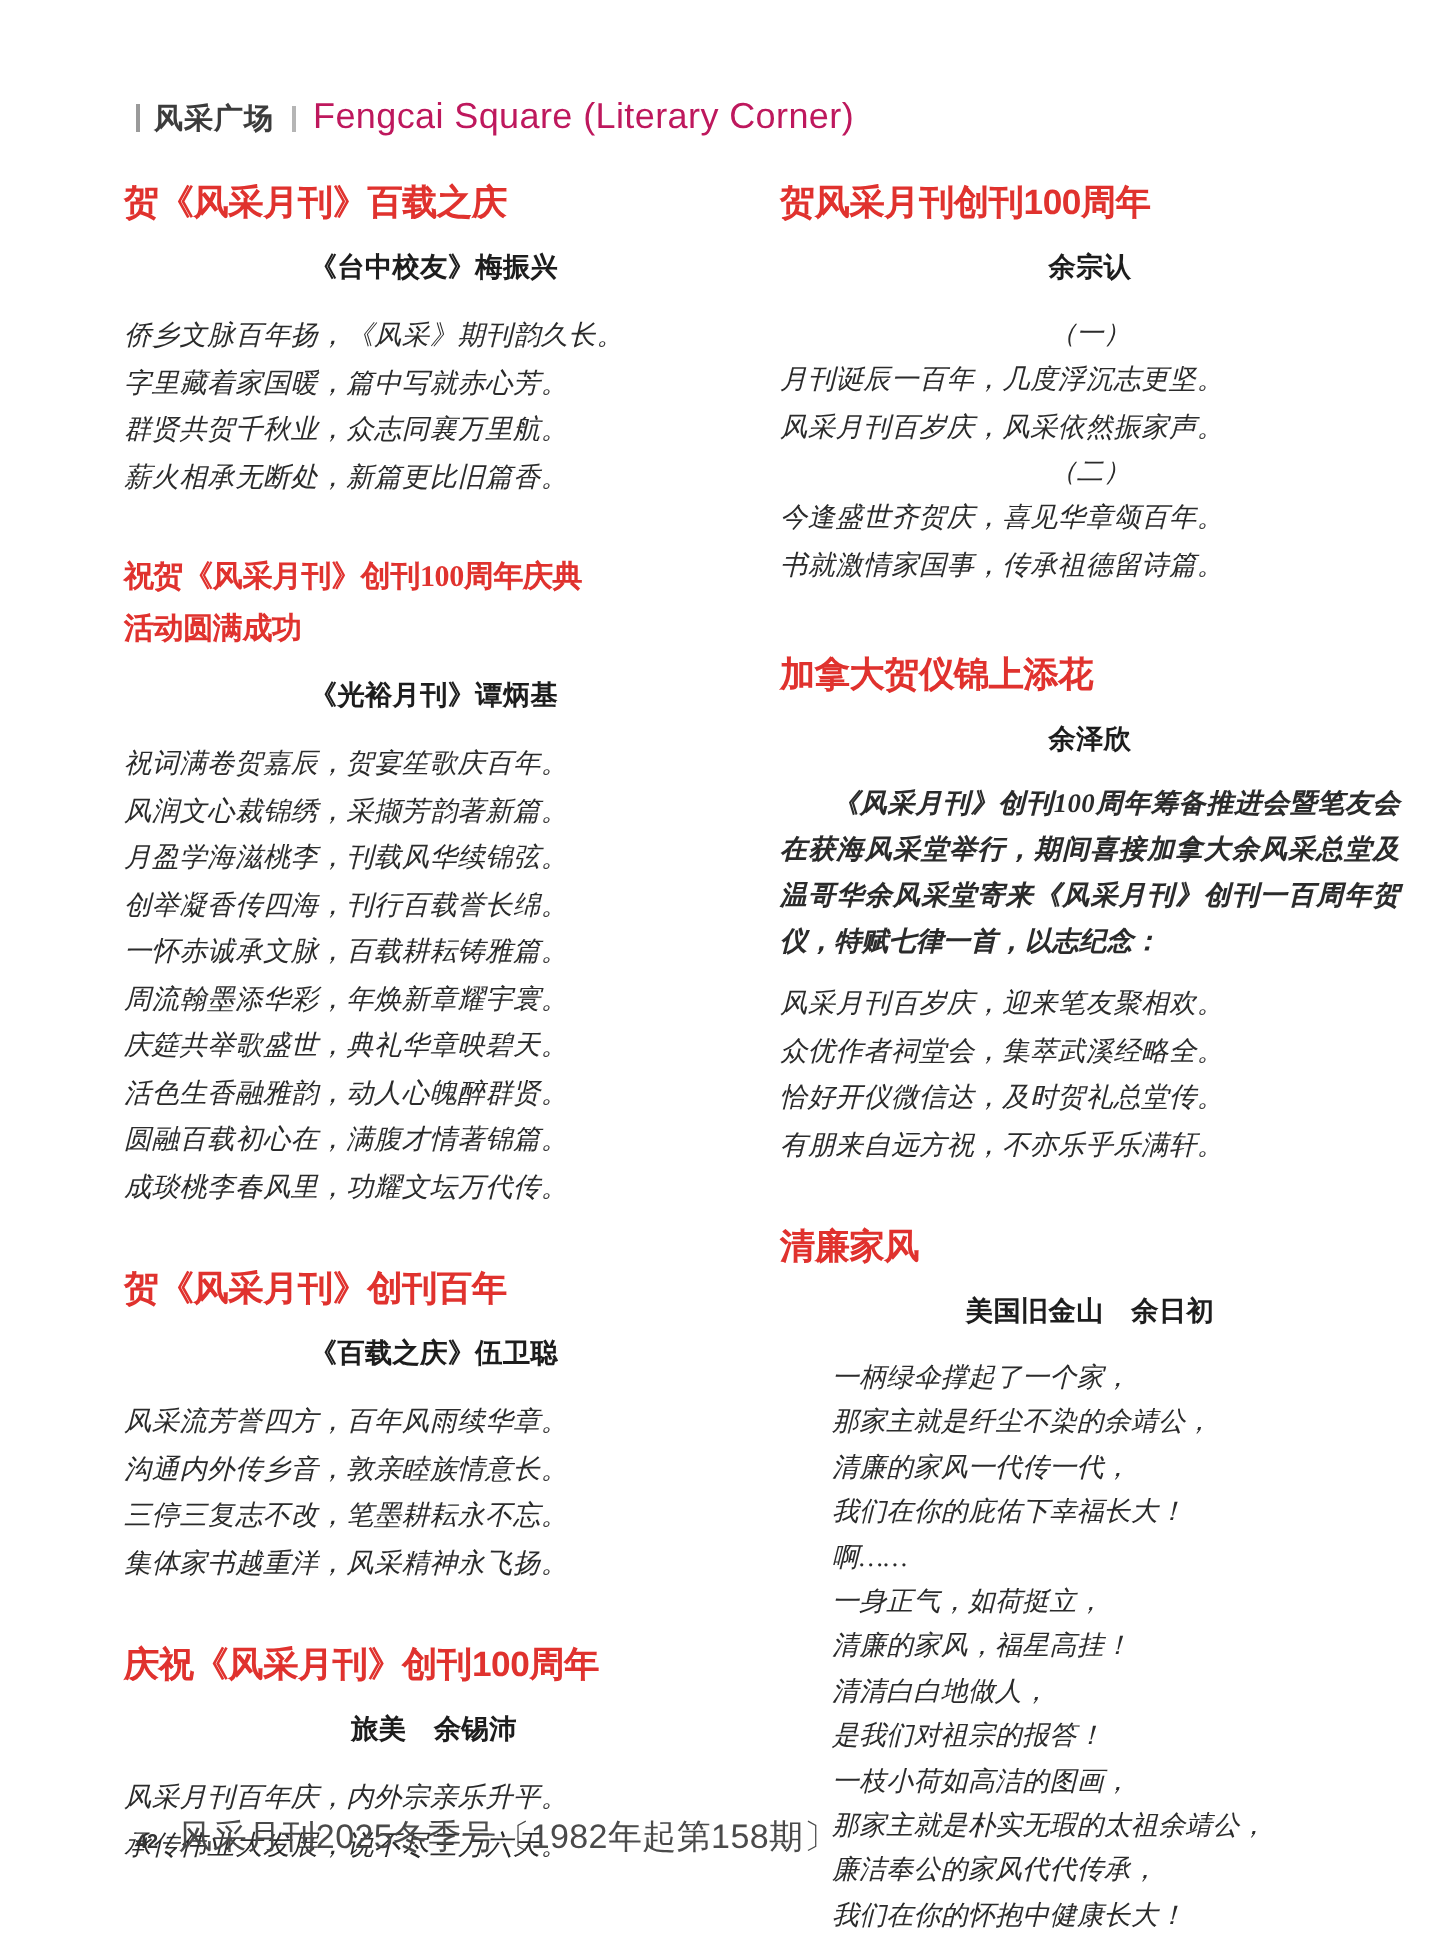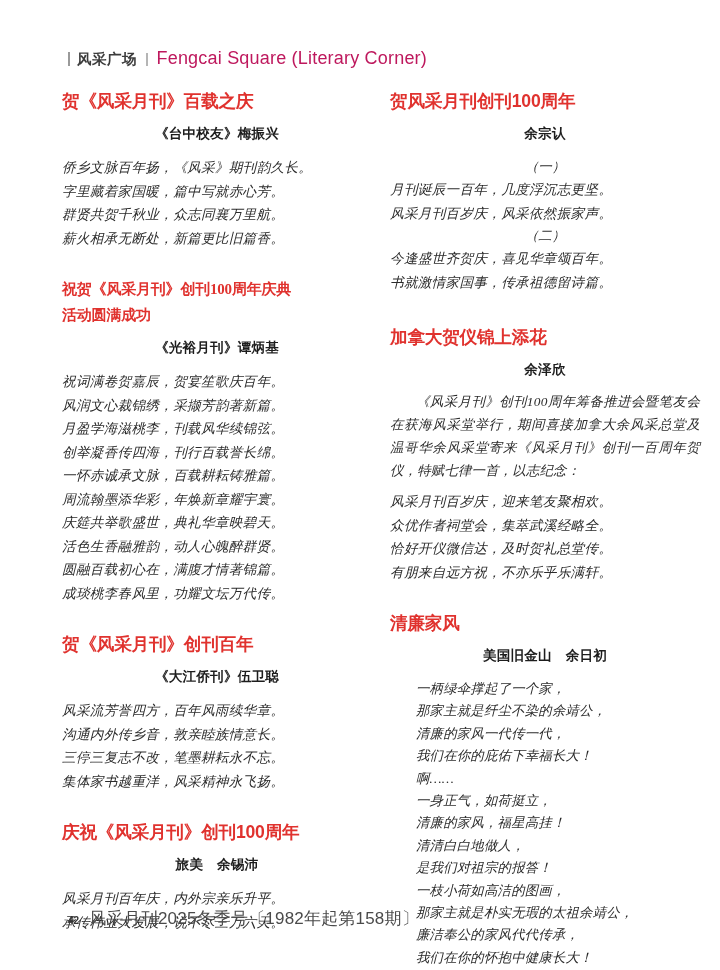--- a/index.html
+++ b/index.html
@@ -131,20 +131,21 @@
     margin: 0;
     font-family: "Liberation Serif", "DejaVu Serif", serif;
     font-style: italic;
     font-size: 13.4px;
     line-height: 23px;
     color: #2b2b2b;
     text-align: justify;
     text-justify: inter-character;
     text-indent: 26px;
     letter-spacing: .2px;
+    font-weight: bold;
   }
 
   
   .freeverse {
     margin: 0;
     font-family: "Liberation Serif", "DejaVu Serif", serif;
     font-style: italic;
     font-size: 13.4px;
     line-height: 22.4px;
     color: #2b2b2b;
@@ -226,21 +227,21 @@
 活色生香融雅韵，动人心魄醉群贤。
 圆融百载初心在，满腹才情著锦篇。
 成琰桃李春风里，功耀文坛万代传。</p>
       </div>
 
       <div class="sp-24"></div>
 
       <div class="section">
         <h2 class="title">贺《风采月刊》创刊百年</h2>
         <div class="sp-10"></div>
-        <p class="byline">《大江侨刊》伍卫聪</p>
+        <p class="byline">《百载之庆》伍卫聪</p>
         <div class="sp-12"></div>
         <p class="poem">风采流芳誉四方，百年风雨续华章。
 沟通内外传乡音，敦亲睦族情意长。
 三停三复志不改，笔墨耕耘永不忘。
 集体家书越重洋，风采精神永飞扬。</p>
       </div>
 
       <div class="sp-24"></div>
 
       <div class="section">

